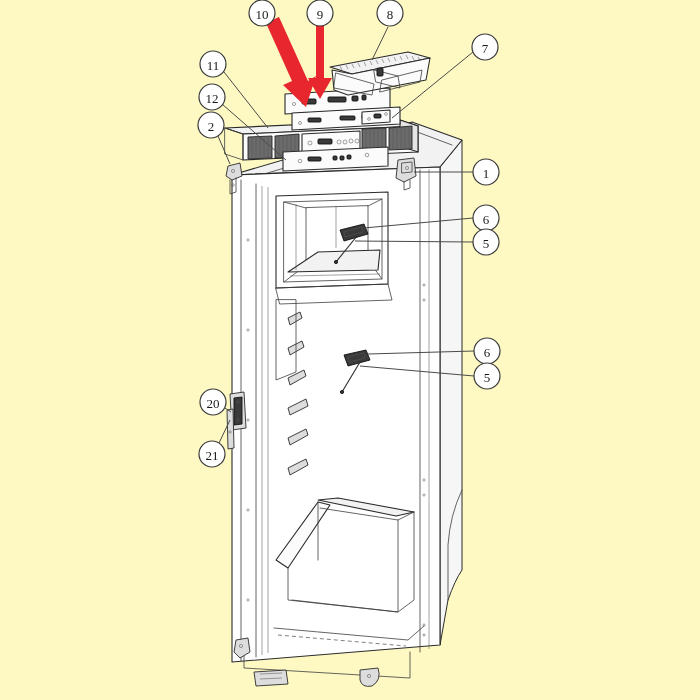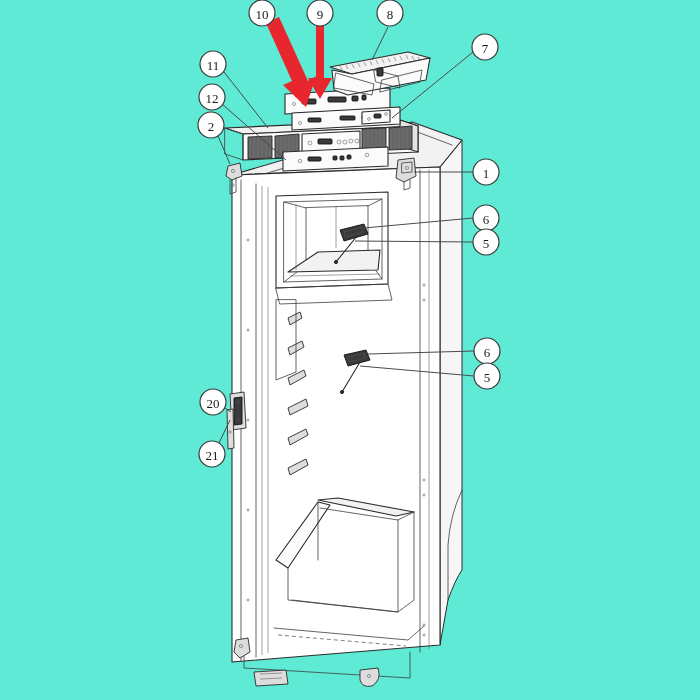--- a/index.html
+++ b/index.html
@@ -12,21 +12,21 @@
     width: 700px;
     height: 700px;
     font-family: "Liberation Serif", serif;
     overflow: hidden;
     position: relative;
   }
   #stage {
     position: relative;
     width: 700px;
     height: 700px;
-    background: #5eead4;
+    background: #fef9c3;
   }
   svg#diagram {
     position: absolute;
     top: 0;
     left: 0;
     width: 700px;
     height: 700px;
     display: block;
   }
   .callout-circle {

